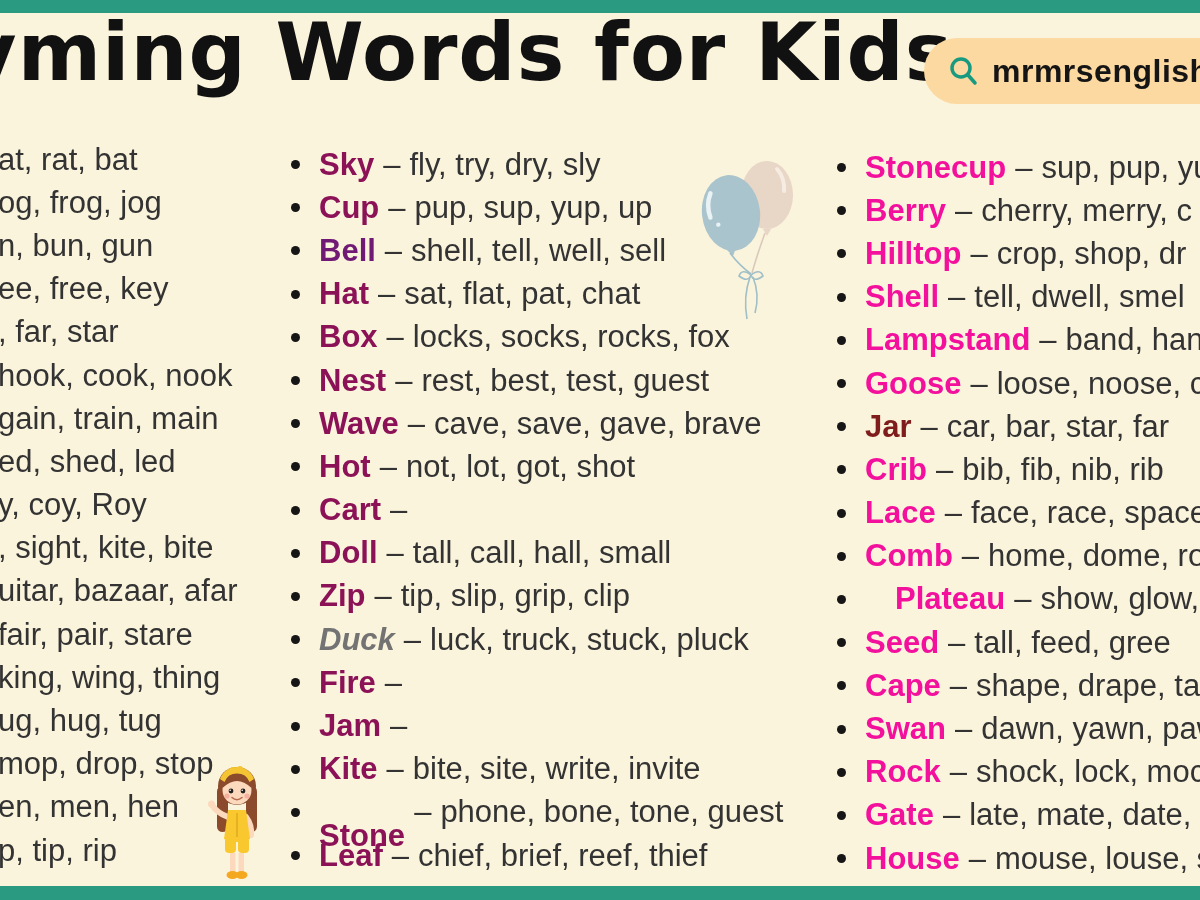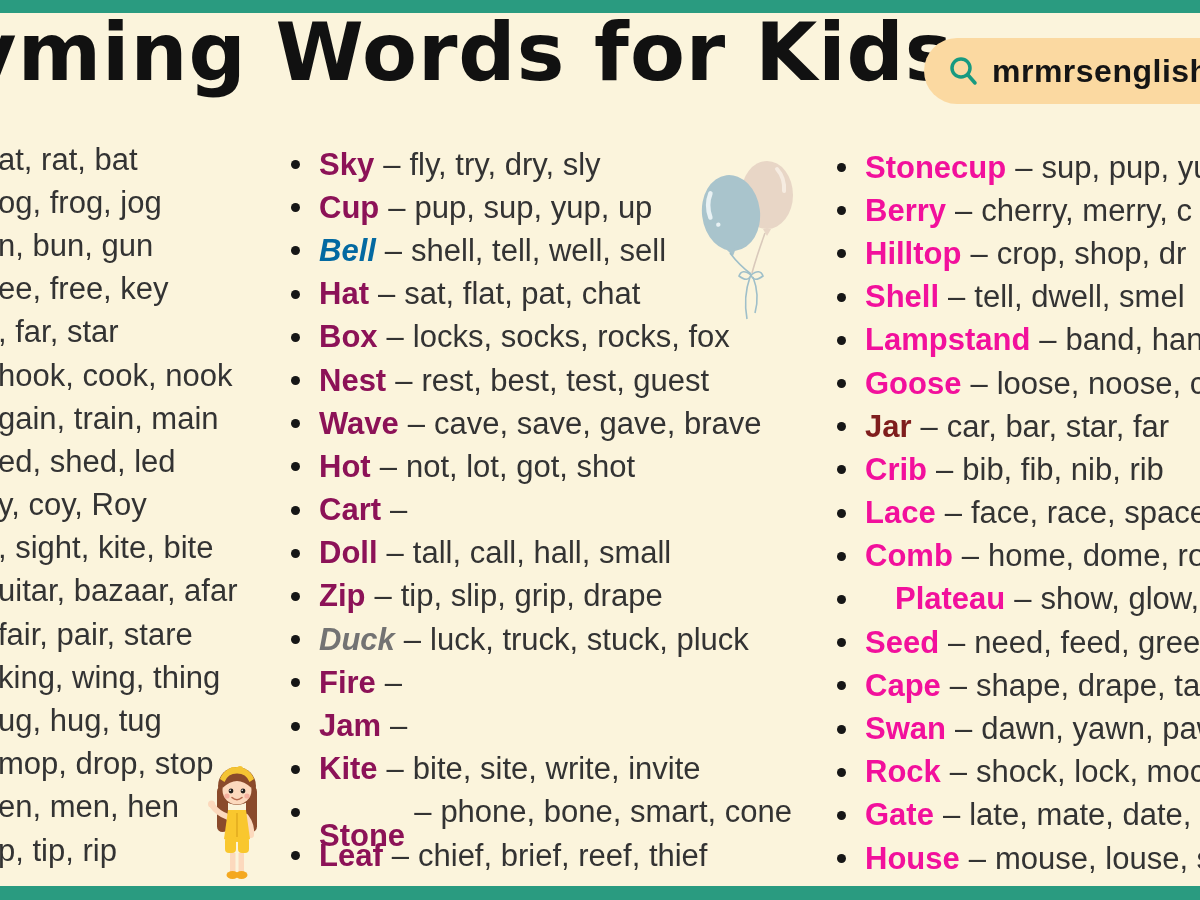--- a/index.html
+++ b/index.html
@@ -187,21 +187,21 @@
 
   <div class="row">
     <span class="bullet"></span>
     <span class="kw" style="color: rgb(140, 18, 87);">Cup</span>
     <span class="sep">–</span>
     <span class="words">pup, sup, yup, up</span>
   </div>
 
   <div class="row">
     <span class="bullet"></span>
-    <span class="kw" style="color: #0369a1; font-style: italic;">Bell</span>
+    <span class="kw" style="color: #701a75;">Bell</span>
     <span class="sep">–</span>
     <span class="words">shell, tell, well, sell</span>
   </div>
 
   <div class="row">
     <span class="bullet"></span>
     <span class="kw" style="color: rgb(140, 18, 87);">Hat</span>
     <span class="sep">–</span>
     <span class="words">sat, flat, pat, chat</span>
   </div>
@@ -244,21 +244,21 @@
     <span class="bullet"></span>
     <span class="kw" style="color: rgb(140, 18, 87);">Doll</span>
     <span class="sep">–</span>
     <span class="words">tall, call, hall, small</span>
   </div>
 
   <div class="row">
     <span class="bullet"></span>
     <span class="kw" style="color: rgb(140, 18, 87);">Zip</span>
     <span class="sep">–</span>
-    <span class="words">tip, slip, grip, drape</span>
+    <span class="words">tip, slip, grip, clip</span>
   </div>
 
   <div class="row">
     <span class="bullet"></span>
     <span class="kw" style="color: #737373; font-style: italic;">Duck</span>
     <span class="sep">–</span>
     <span class="words">luck, truck, stuck, pluck</span>
   </div>
 
   <div class="row">
@@ -277,21 +277,21 @@
     <span class="bullet"></span>
     <span class="kw" style="color: rgb(140, 18, 87);">Kite</span>
     <span class="sep">–</span>
     <span class="words">bite, site, write, invite</span>
   </div>
 
   <div class="row">
     <span class="bullet"></span>
     <span class="kw" style="color: rgb(140, 18, 87); margin-top: 48px;">Stone</span>
     <span class="sep">–</span>
-    <span class="words">phone, bone, smart, cone</span>
+    <span class="words">phone, bone, tone, guest</span>
   </div>
 
   <div class="row">
     <span class="bullet"></span>
     <span class="kw" style="color: rgb(140, 18, 87);">Leaf</span>
     <span class="sep">–</span>
     <span class="words">chief, brief, reef, thief</span>
   </div>
 </div>
   <div class="col col-right" id="col-right">
@@ -369,21 +369,21 @@
     <span class="bullet"></span>
     <span class="kw" style="color: rgb(242, 16, 156); margin-left: 30px;">Plateau</span>
     <span class="sep">–</span>
     <span class="words">show, glow, th</span>
   </div>
 
   <div class="row">
     <span class="bullet"></span>
     <span class="kw" style="color: rgb(242, 16, 156);">Seed</span>
     <span class="sep">–</span>
-    <span class="words">need, feed, gree</span>
+    <span class="words">tall, feed, gree</span>
   </div>
 
   <div class="row">
     <span class="bullet"></span>
     <span class="kw" style="color: rgb(242, 16, 156);">Cape</span>
     <span class="sep">–</span>
     <span class="words">shape, drape, ta</span>
   </div>
 
   <div class="row">

